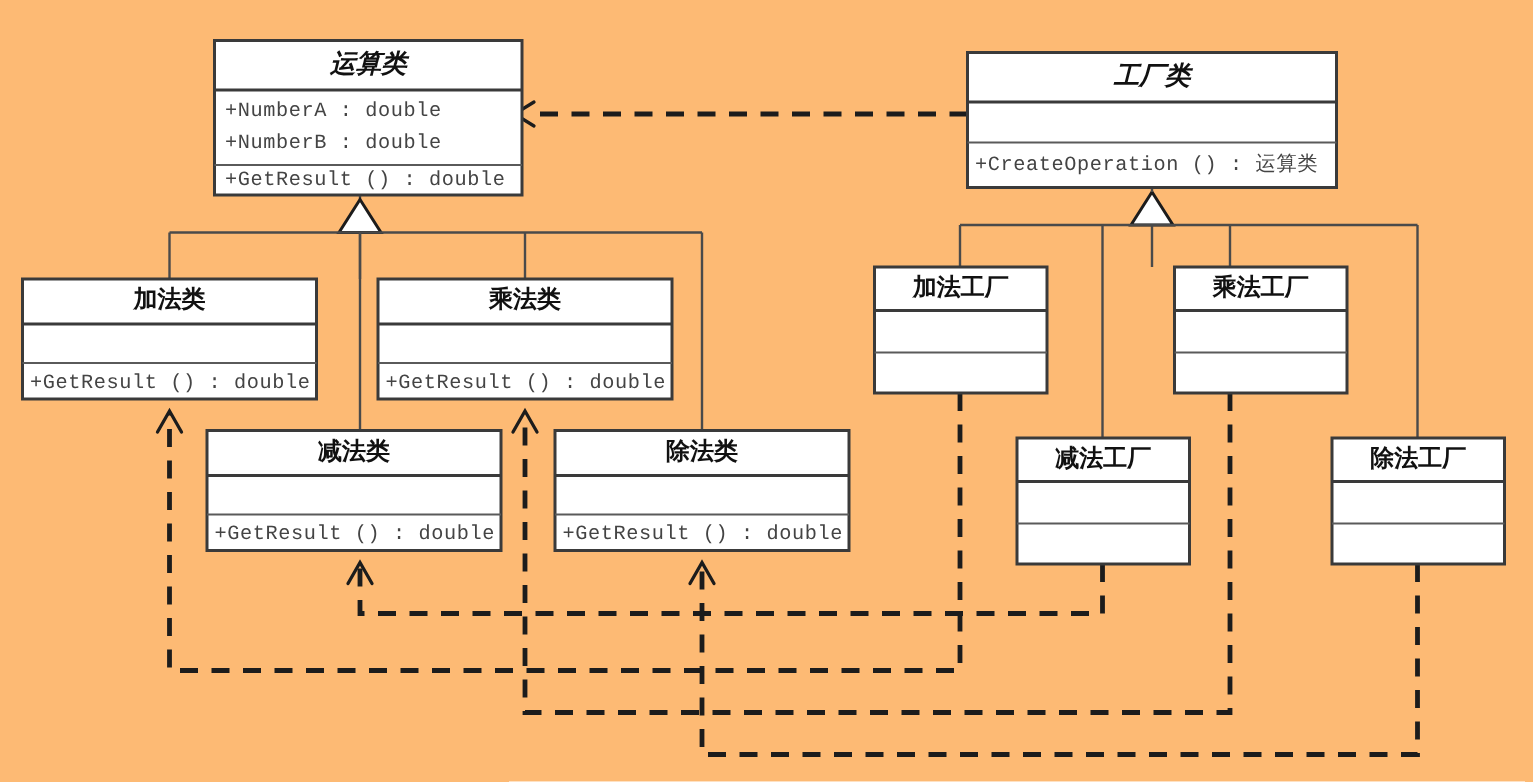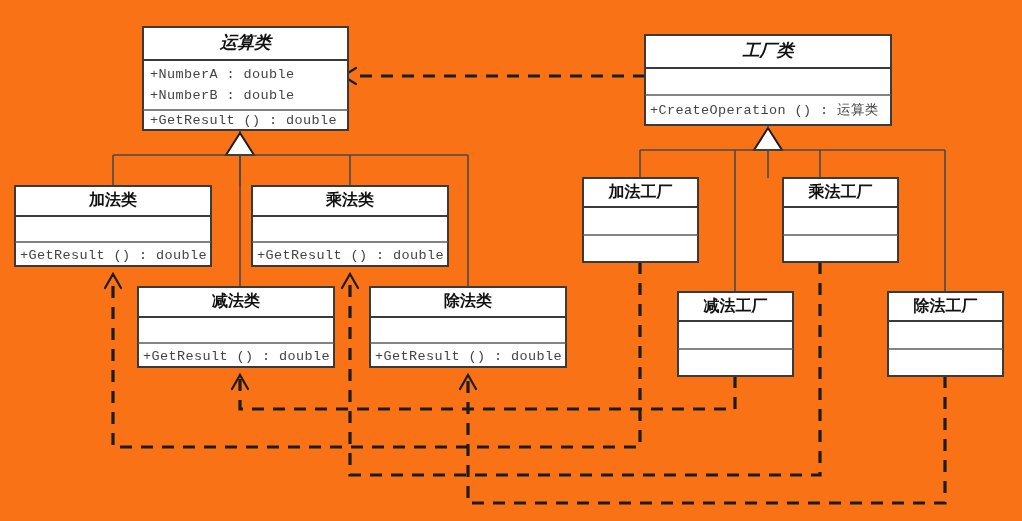--- a/index.html
+++ b/index.html
@@ -4,21 +4,21 @@
 <style>
   html, body {
     margin: 0;
     padding: 0;
     background: #ffffff;
   }
   #diagram-root {
     position: relative;
     width: 1022px;
     height: 521px;
-    background: #f97316;
+    background: #fdba74;
     font-family: "Liberation Sans", sans-serif;
     overflow: hidden;
   }
   svg.canvas {
     position: absolute;
     top: 0;
     left: 0;
     width: 1022px;
     height: 521px;
   }

